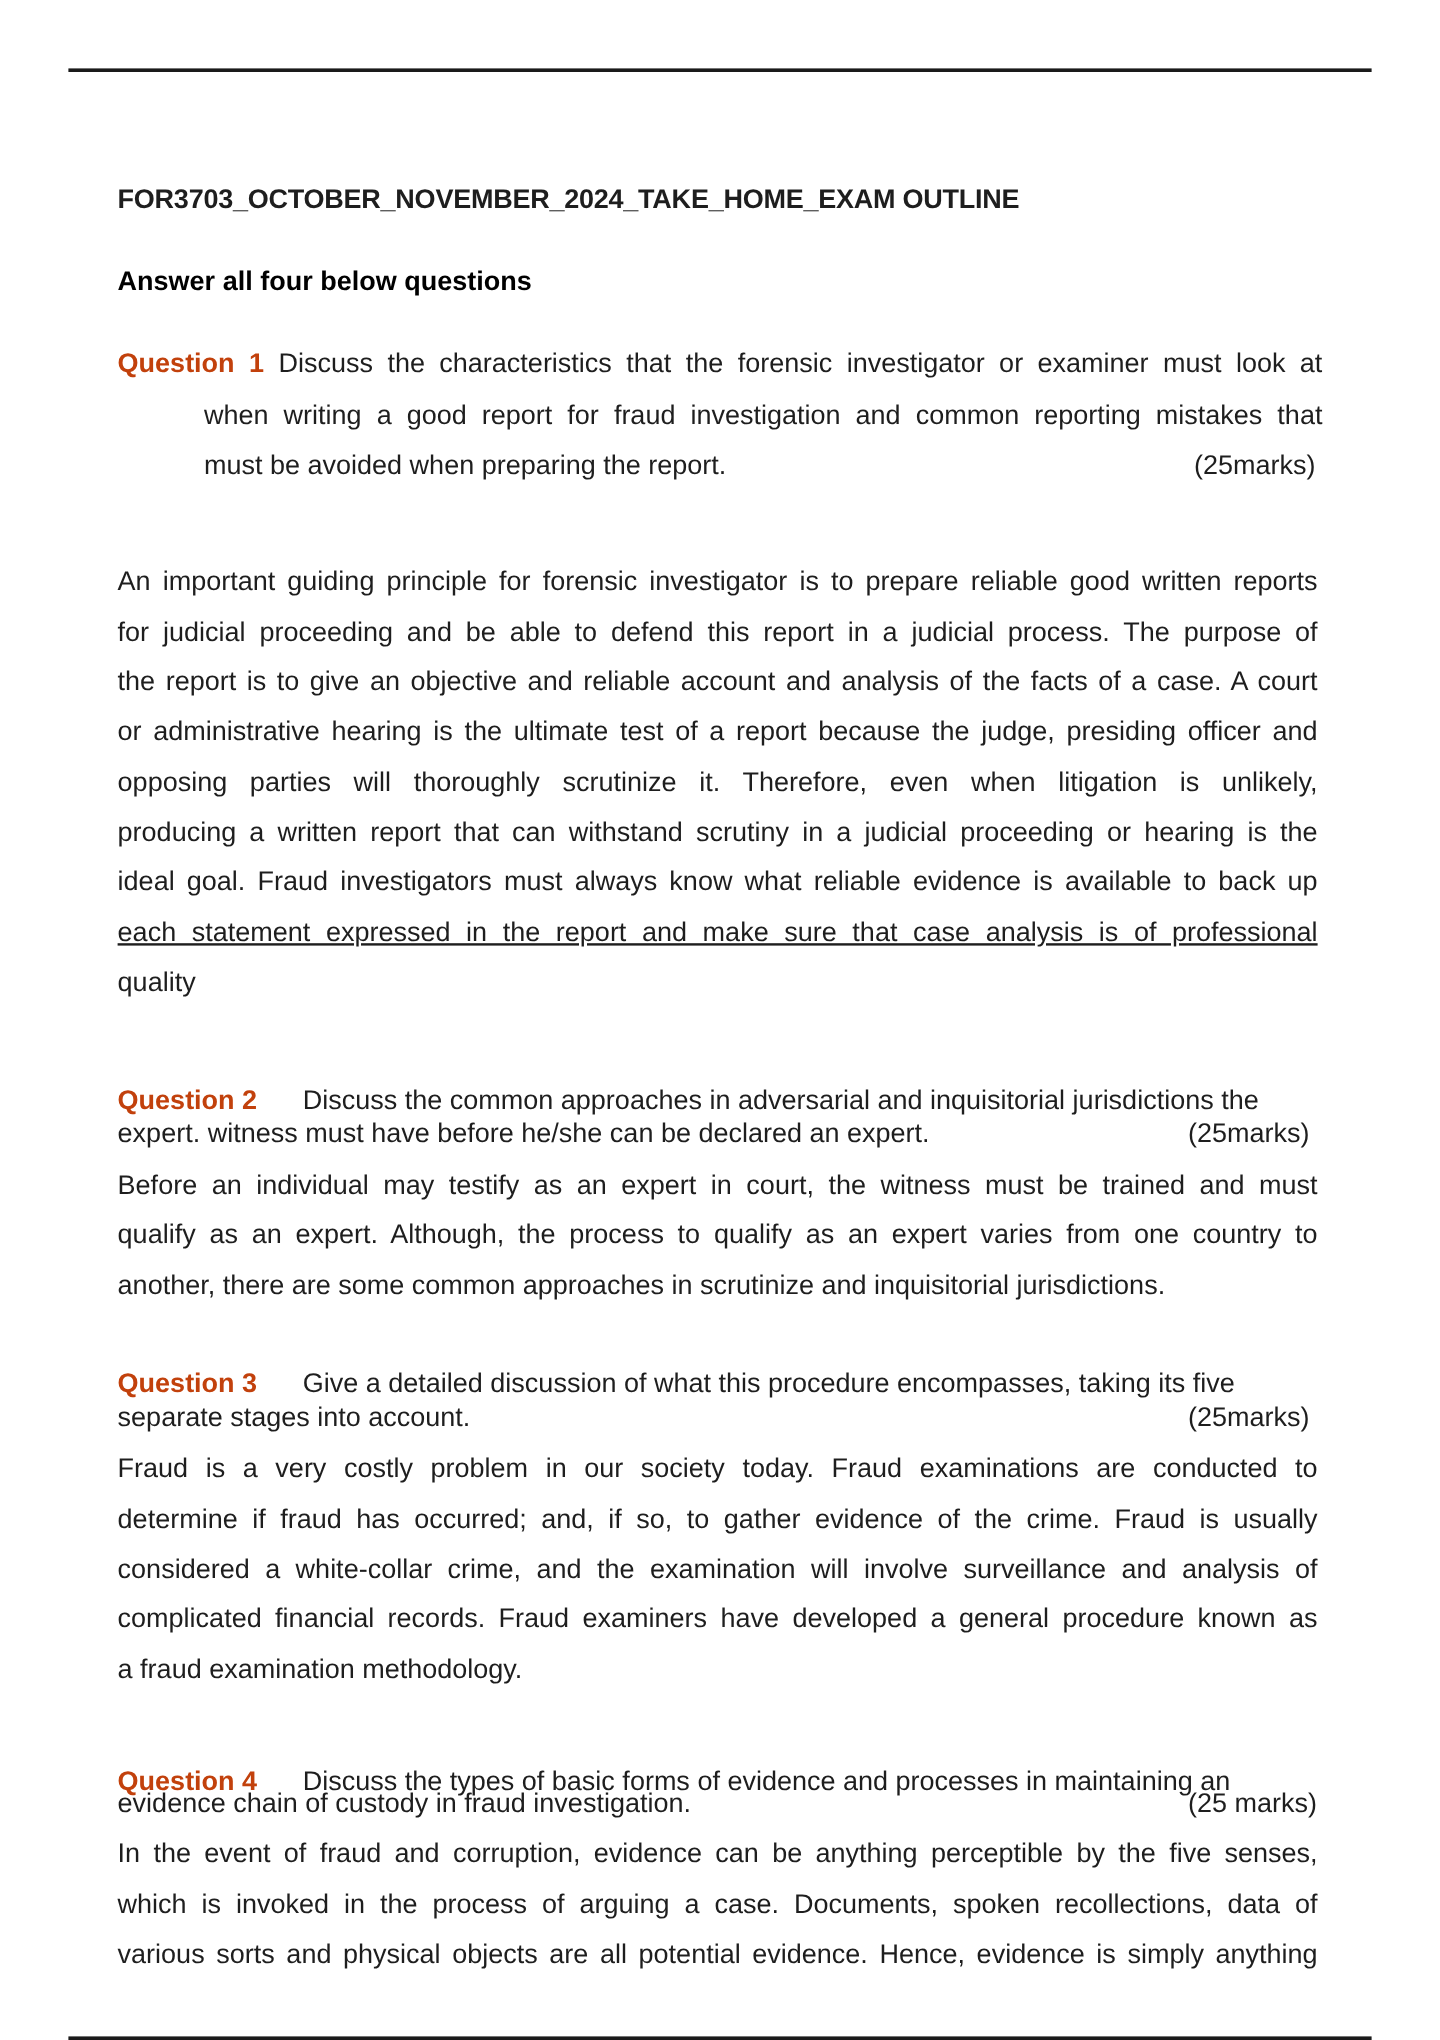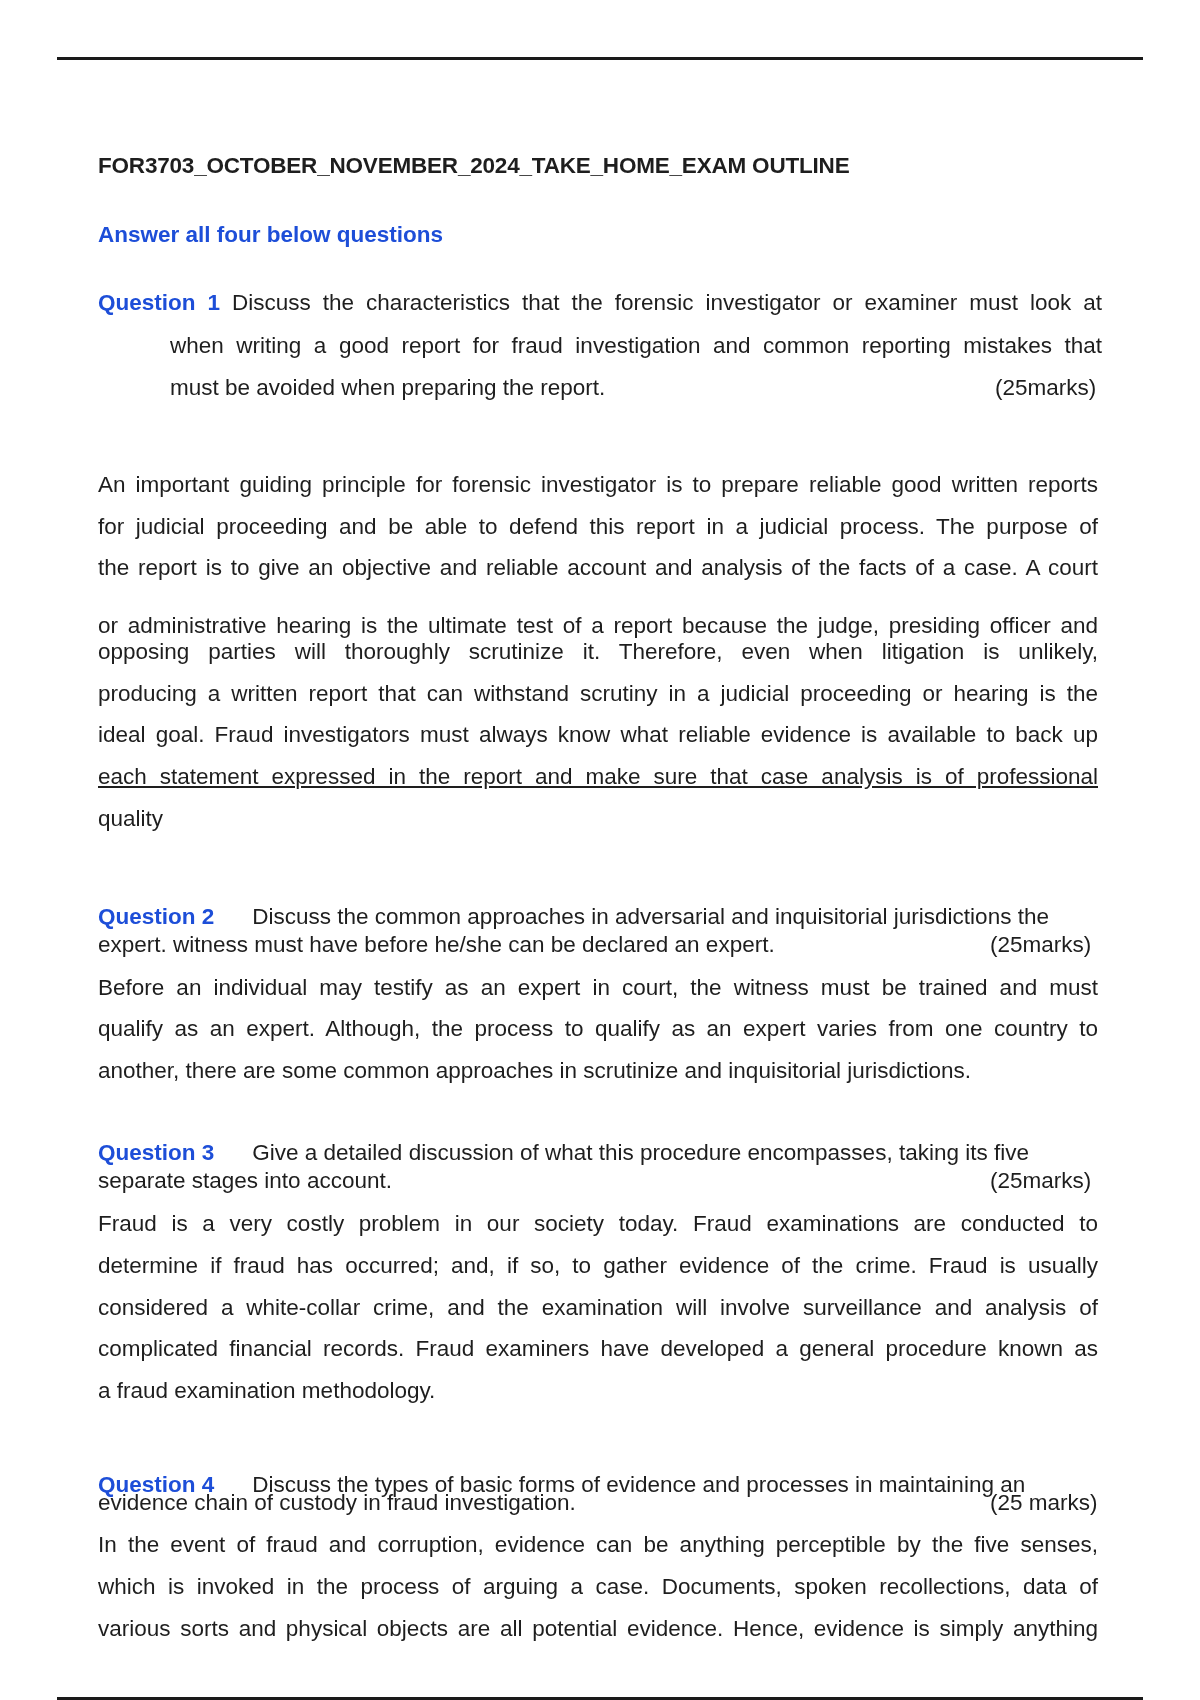--- a/index.html
+++ b/index.html
@@ -2,27 +2,27 @@
 <html><head>
 <meta charset="utf-8">
 <style>
   html, body { margin: 0; padding: 0; background: #ffffff; }
   body { width: 1200px; height: 1700px; position: relative; overflow: hidden;
          font-family: "Liberation Sans", sans-serif; color: #1e1e1e; }
   .rule { position: absolute; left: 57px; width: 1086px; height: 3px; background: #1a1a1a; }
   .rule.top { top: 57px; }
   .rule.bottom { top: 1697px; }
   .line { position: absolute; left: 98px; white-space: nowrap; font-size: 22.5px; line-height: 26px; }
-  .bold { font-weight: bold; color: #1d4ed8; }
+  .bold { font-weight: bold; color: #000000; }
   .title { top: 153px; font-size: 22.5px; font-weight: bold; letter-spacing: -0.2px; }
   .instr { top: 222px; }
   .justify { width: 1000px; text-align: justify; text-align-last: justify; }
   .marks { position: absolute; white-space: nowrap; font-size: 22.5px; line-height: 26px; }
   .indent { left: 170px; }
-  .qlabel { font-weight: bold; color: #1d4ed8; }
+  .qlabel { font-weight: bold; color: #c2410c; }
   .gap { display: inline-block; width: 38px; }
 </style>
 </head>
 <body>
 
 <div class="rule top"></div>
 
 <div class="line title">FOR3703_OCTOBER_NOVEMBER_2024_TAKE_HOME_EXAM OUTLINE</div>
 <div class="line bold instr">Answer all four below questions</div>
 
@@ -32,21 +32,21 @@
     <span>Discuss the characteristics that the forensic investigator or examiner must look at</span>
   </div>
   <div class="line indent justify" style="top:333px;width:932px;">when writing a good report for fraud investigation and common reporting mistakes that</div>
   <div class="line indent" style="top:375px;">must be avoided when preparing the report.</div>
   <div class="marks" style="top:375px;left:995px;">(25marks)</div>
 
   <div>
     <div class="line justify" style="top:472px;">An important guiding principle for forensic investigator is to prepare reliable good written reports</div>
     <div class="line justify" style="top:514px;">for judicial proceeding and be able to defend this report in a judicial process. The purpose of</div>
     <div class="line justify" style="top:555px;">the report is to give an objective and reliable account and analysis of the facts of a case. A court</div>
-    <div class="line justify" style="top:597px;margin-top:16px;">or administrative hearing is the ultimate test of a report because the judge, presiding officer and</div>
+    <div class="line justify" style="top:597px;">or administrative hearing is the ultimate test of a report because the judge, presiding officer and</div>
     <div class="line justify" style="top:639px;">opposing parties will thoroughly scrutinize it. Therefore, even when litigation is unlikely,</div>
     <div class="line justify" style="top:681px;">producing a written report that can withstand scrutiny in a judicial proceeding or hearing is the</div>
     <div class="line justify" style="top:722px;">ideal goal. Fraud investigators must always know what reliable evidence is available to back up</div>
     <div class="line justify" style="top:764px;text-decoration:underline;">each statement expressed in the report and make sure that case analysis is of professional</div>
     <div class="line" style="top:806px;">quality</div>
   </div>
 </div>
 
 <div>
   <div class="line" style="top:904px;">

